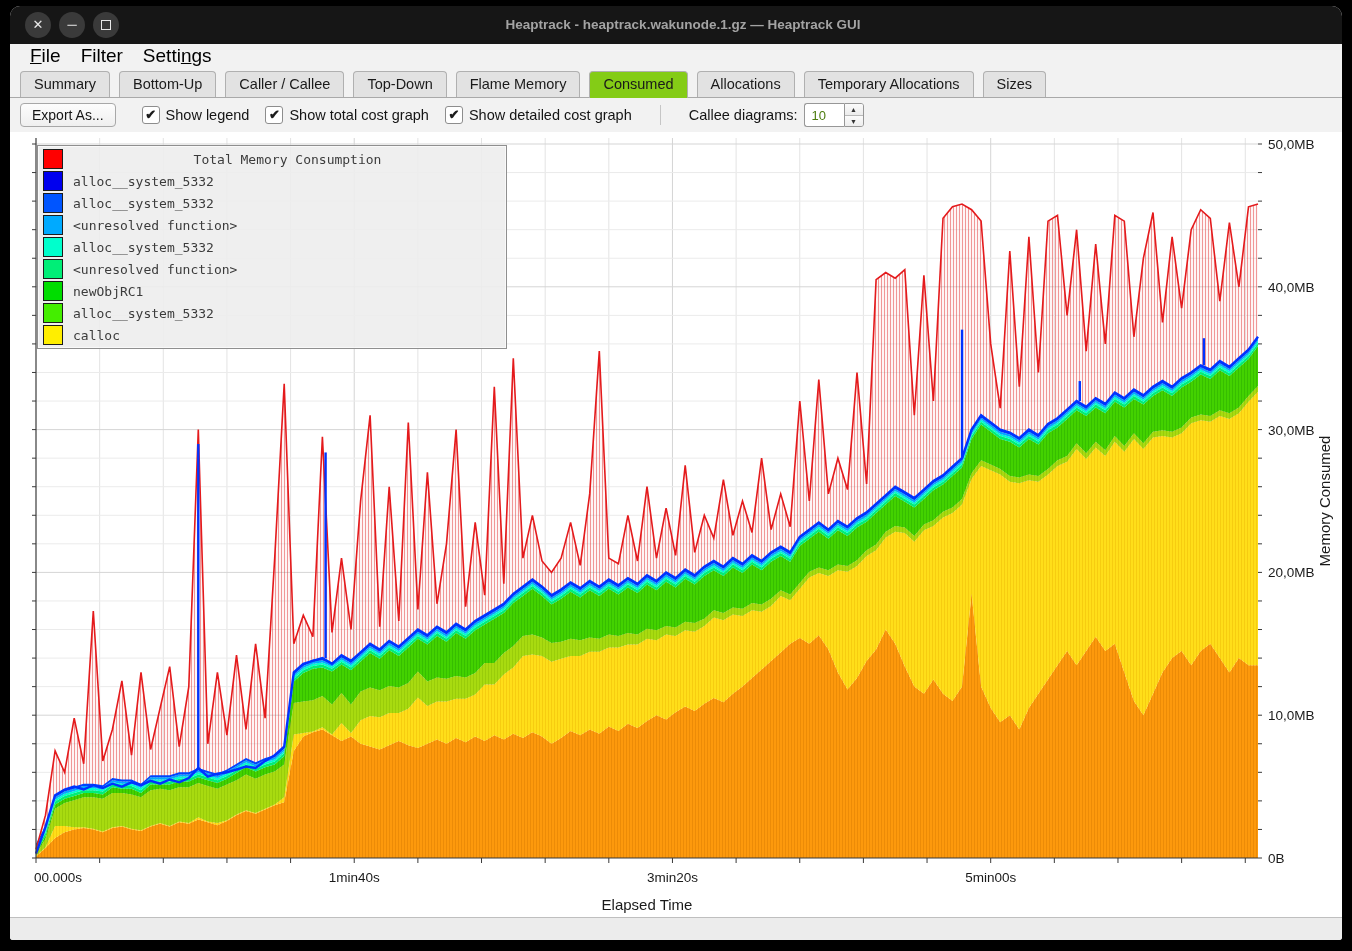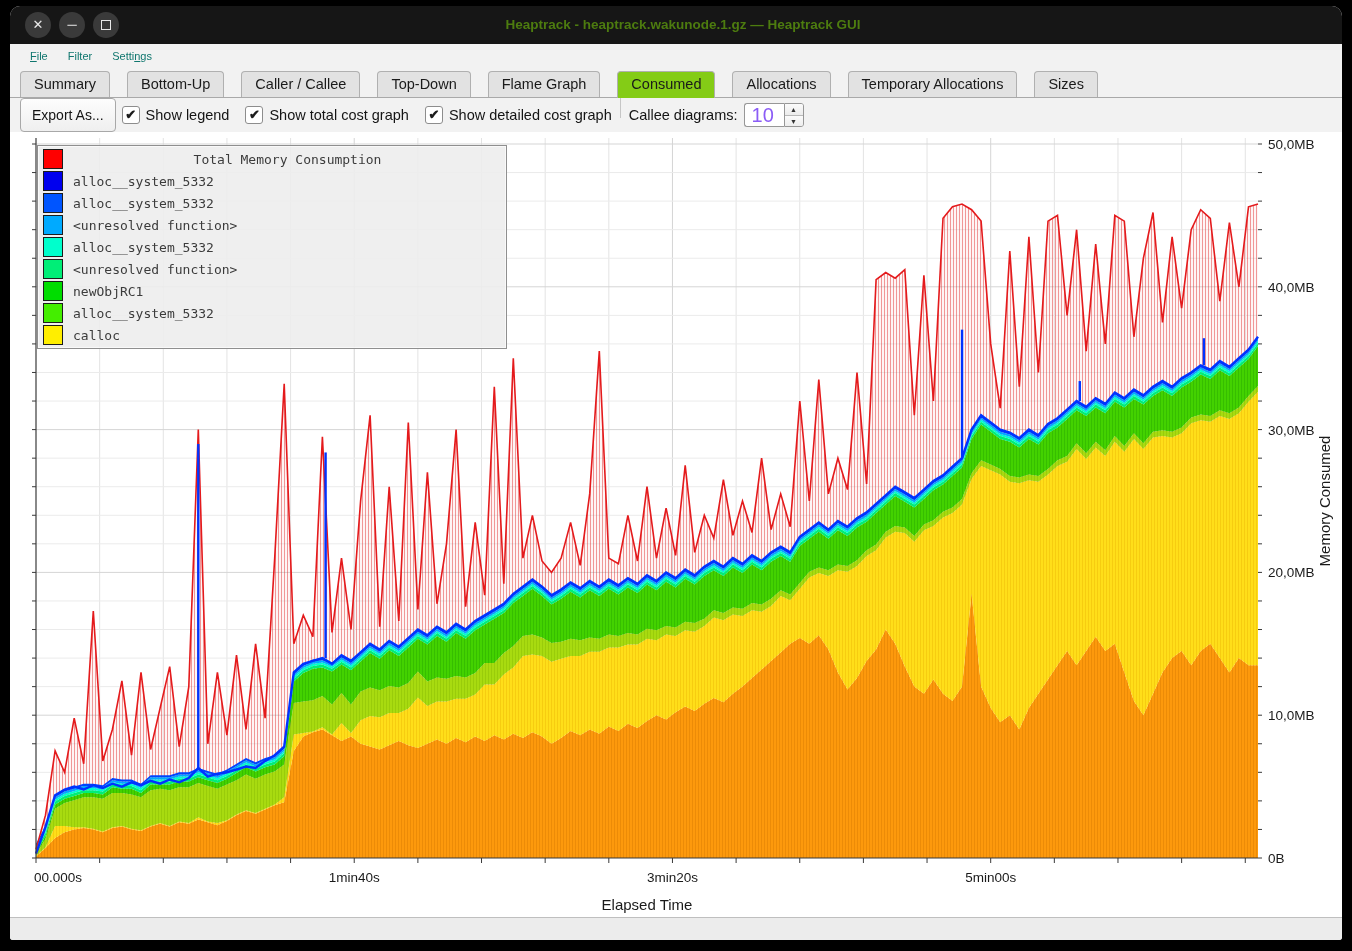--- a/index.html
+++ b/index.html
@@ -5,44 +5,44 @@
   html,body{margin:0;padding:0;background:#000;width:1352px;height:951px;overflow:hidden;
     font-family:"Liberation Sans",sans-serif;-webkit-font-smoothing:antialiased;}
   #window{position:absolute;left:10px;top:6px;width:1332px;height:934px;background:#f2f2f2;
     border-radius:10px 10px 3px 3px;overflow:hidden;display:flex;flex-direction:column;}
   
   #titlebar{height:38px;background:#161616;position:relative;flex:0 0 auto;}
   .winbtn{position:absolute;top:6px;width:26px;height:26px;border-radius:50%;background:#3a3a3a;
     color:#e9e9e9;text-align:center;line-height:25px;font-size:13px;cursor:default;}
   #btn-close{left:15px;} #btn-min{left:49px;} #btn-max{left:83px;}
   #btn-max .sq{display:inline-block;width:8px;height:8px;border:1.5px solid #e9e9e9;margin-top:8px;}
-  #title-text{color:#4d7c0f;font-weight:bold;font-size:13.5px;text-align:center;line-height:38px;
+  #title-text{color:#a3a3a3;font-weight:bold;font-size:13.5px;text-align:center;line-height:38px;
     white-space:nowrap;margin-left:14px;}
   
   #menubar{height:24px;background:#f2f2f2;display:flex;align-items:center;padding-left:10px;flex:0 0 auto;}
-  .menu-item{font-size:11px;color:#0f766e;padding:1px 10px;border-radius:3px;}
+  .menu-item{font-size:19px;color:#000000;padding:1px 10px;border-radius:3px;}
   .menu-item u{text-decoration:underline;}
   
   #tabbar{height:29px;background:#f2f2f2;display:flex;align-items:flex-end;padding-left:10px;
     border-bottom:1px solid #a9a9a9;flex:0 0 auto;}
   .tab{font-size:14.5px;color:#1a1a1a;background:#e2e2e2;border:1px solid #b0b0b0;border-bottom:none;
-    border-radius:4px 4px 0 0;padding:4px 13px 5px 13px;margin-right:17px;white-space:nowrap;}
+    border-radius:4px 4px 0 0;padding:4px 13px 5px 13px;margin-right:9px;white-space:nowrap;}
   .tab.active{background:#84cc16;position:relative;margin-bottom:-1px;padding-bottom:6px;z-index:2;}
   
-  #toolbar{height:34px;background:#f2f2f2;display:flex;padding:0 10px;gap:4px;flex:0 0 auto;}
+  #toolbar{height:34px;background:#f2f2f2;display:flex;align-items:center;padding:0 10px;gap:24px;flex:0 0 auto;}
   #export-btn{font-size:14px;color:#141414;background:linear-gradient(#fdfdfd,#efefef);
     border:1px solid #a8a8a8;border-radius:4px;padding:3px 11px;}
   .cb{display:flex;align-items:center;gap:6px;font-size:14.5px;color:#141414;margin-left:2px;}
   .cb .box{width:16px;height:16px;background:#fff;border:1px solid #8d8d8d;border-radius:3px;
     font-size:13px;line-height:15px;text-align:center;color:#1c1c1c;font-weight:bold;}
   .vsep{width:1px;height:20px;background:#c6c6c6;margin:0 4px;}
   #stacked-wrap{display:flex;align-items:center;gap:6px;font-size:14.5px;color:#141414;}
   #spinbox{display:flex;align-items:stretch;height:24px;}
   #spin-value{width:32px;background:#fff;border:1px solid #979797;border-right:none;
-    border-radius:3px 0 0 3px;font-size:20px;color:#8b5cf6;display:flex;align-items:center;padding-left:7px;}
+    border-radius:3px 0 0 3px;font-size:13px;color:#4d7c0f;display:flex;align-items:center;padding-left:7px;}
   #spin-arrows{width:18px;display:flex;flex-direction:column;border:1px solid #979797;border-radius:0 3px 3px 0;overflow:hidden;}
   #spin-arrows div{flex:1;background:linear-gradient(#fbfbfb,#ececec);font-size:7px;color:#333;
     text-align:center;line-height:11px;}
   #spin-up{border-bottom:1px solid #b9b9b9;}
   
   #chart-panel{flex:1 1 auto;background:#ffffff;position:relative;}
   #chart-svg{position:absolute;left:0;top:0;}
   .tick-label{font-size:13.5px;fill:#1a1a1a;font-family:"Liberation Sans",sans-serif;}
   .axis-title{font-size:15px;fill:#1a1a1a;font-family:"Liberation Sans",sans-serif;}
   
@@ -68,21 +68,21 @@
   <div id="menubar">
       <div class="menu-item"><u>F</u>ile</div>
       <div class="menu-item">Filter</div>
       <div class="menu-item">Setti<u>n</u>gs</div>
     </div>
   <div id="tabbar">
       <div class="tab">Summary</div>
       <div class="tab">Bottom-Up</div>
       <div class="tab">Caller / Callee</div>
       <div class="tab">Top-Down</div>
-      <div class="tab">Flame Graph</div>
+      <div class="tab">Flame Memory</div>
       <div class="tab active">Consumed</div>
       <div class="tab">Allocations</div>
       <div class="tab">Temporary Allocations</div>
       <div class="tab">Sizes</div>
     </div>
   <div id="toolbar">
     <button id="export-btn">Export As...</button>
     <span id="cb-container" style="display:flex;align-items:center;gap:14px;">
         <label class="cb">
           <span class="box">✔</span>

